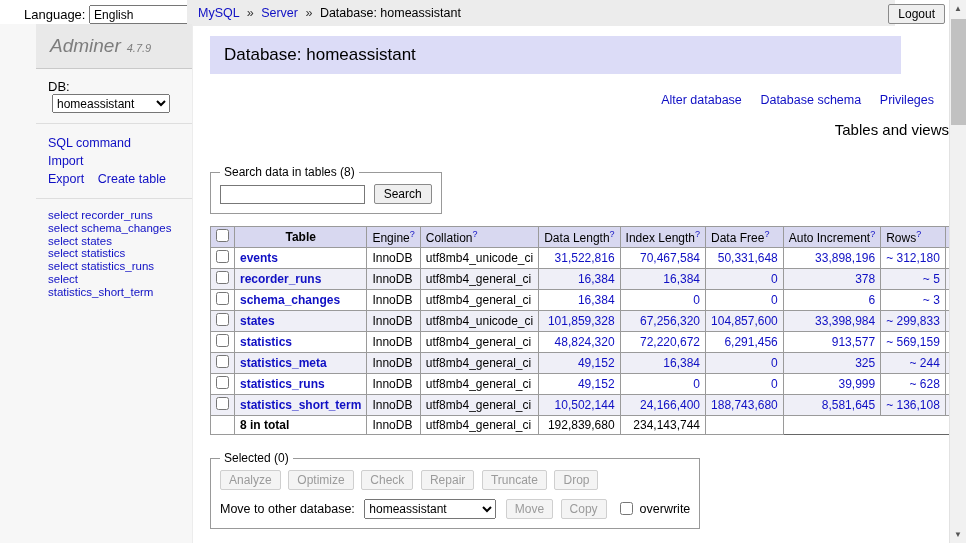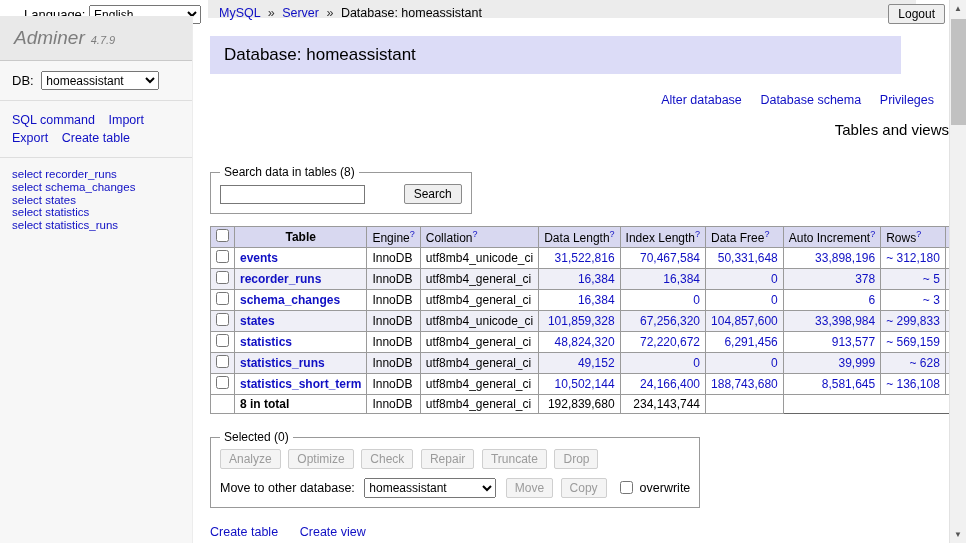--- a/index.html
+++ b/index.html
@@ -8,42 +8,42 @@
     font-family: "Liberation Sans", sans-serif;
     font-size: 13px; color: #000; background: #fff;
   }
   a.lnk { color: #0f0fc4; text-decoration: none; cursor: pointer; }
 
   
   #topbar { position: absolute; top: 0; left: 0; right: 0; height: 28px; background: #fff; }
   #lang { position: absolute; left: 24px; top: 5px; white-space: nowrap; }
   #lang select { font-size: 12px; width: 112px; height: 19px; }
   #breadcrumb {
-    position: absolute; left: 208px; top: 0; width: 708px; height: 18px;
+    position: absolute; left: 187px; top: 0; width: 708px; height: 26px;
     background: #ececec; line-height: 26px; padding-left: 11px; font-size: 12.5px;
     white-space: nowrap;
   }
   #breadcrumb .sep { color: #333; margin: 0 4px; }
   #logout-btn { position: absolute; right: 21px; top: 4px; }
 
   button.normal {
     background: #efefef; border: 1px solid #8a8a8a; border-radius: 2px;
     font-family: "Liberation Sans", sans-serif; font-size: 12px;
-    padding: 2px 9px; color: #000; cursor: pointer; margin-left: 30px;
+    padding: 2px 9px; color: #000; cursor: pointer;
   }
   button.gray {
     background: #f4f4f4; border: 1px solid #cfcfcf; border-radius: 2px;
     font-family: "Liberation Sans", sans-serif; font-size: 12px;
     padding: 2px 8px; color: #9b9b9b;
   }
 
   
   #sidebar {
-    position: absolute; left: 0; top: 16px; width: 193px; bottom: 0;
-    background: #f7f7f7; border-right: 1px solid #ececec;
+    position: absolute; left: 0; top: 24px; width: 193px; bottom: 0;
+    background: #f7f7f7; border-right: 1px solid #ececec; padding-left: 36px;
   }
   #app-title {
     background: #e9e9e9; border-bottom: 1px solid #c9c9c9;
     padding: 11px 14px; color: #7d7d7d; font-style: italic; white-space: nowrap;
   }
   #app-title .name { font-size: 19px; }
   #app-title .ver  { font-size: 11px; margin-left: 6px; }
   .side-block { padding: 10px 12px; border-bottom: 1px solid #dedede; }
   .side-block select { font-size: 12px; width: 118px; height: 19px; margin-left: 4px; }
   .side-links div { line-height: 17px; }
@@ -156,20 +156,21 @@
       <a class="lnk">Create table</a>
     </div>
   </div>
 
   <div id="tables-list">
       <a class="lnk">select recorder_runs</a>
       <a class="lnk">select schema_changes</a>
       <a class="lnk">select states</a>
       <a class="lnk">select statistics</a>
       <a class="lnk">select statistics_runs</a>
+      <a class="lnk">select statistics_short_term</a>
     </div>
 
 </div>
 
 <div id="content">
   <h2 class="page-title">Database: homeassistant</h2>
 
   <p class="actions">
     <a class="lnk">Alter database</a>
     <a class="lnk">Database schema</a>
@@ -255,20 +256,32 @@
       <td>utf8mb4_general_ci</td>
       <td class="num"><a class="lnk">48,824,320</a></td>
       <td class="num"><a class="lnk">72,220,672</a></td>
       <td class="num"><a class="lnk">6,291,456</a></td>
       <td class="num"><a class="lnk">913,577</a></td>
       <td class="num"><a class="lnk">~ 569,159</a></td>
       <td></td>
     </tr>
         <tr>
       <td class="chk"><input type="checkbox" style=""></td>
+      <td><a class="lnk bold">statistics_meta</a></td>
+      <td>InnoDB</td>
+      <td>utf8mb4_general_ci</td>
+      <td class="num"><a class="lnk">49,152</a></td>
+      <td class="num"><a class="lnk">16,384</a></td>
+      <td class="num"><a class="lnk">0</a></td>
+      <td class="num"><a class="lnk">325</a></td>
+      <td class="num"><a class="lnk">~ 244</a></td>
+      <td></td>
+    </tr>
+        <tr>
+      <td class="chk"><input type="checkbox" style=""></td>
       <td><a class="lnk bold">statistics_runs</a></td>
       <td>InnoDB</td>
       <td>utf8mb4_general_ci</td>
       <td class="num"><a class="lnk">49,152</a></td>
       <td class="num"><a class="lnk">0</a></td>
       <td class="num"><a class="lnk">0</a></td>
       <td class="num"><a class="lnk">39,999</a></td>
       <td class="num"><a class="lnk">~ 628</a></td>
       <td></td>
     </tr>

